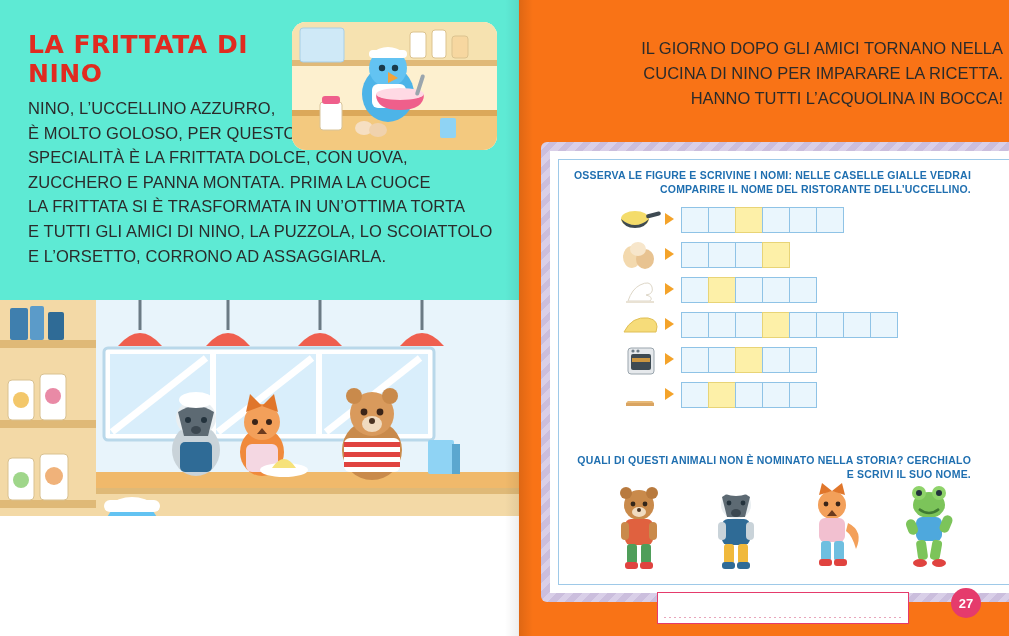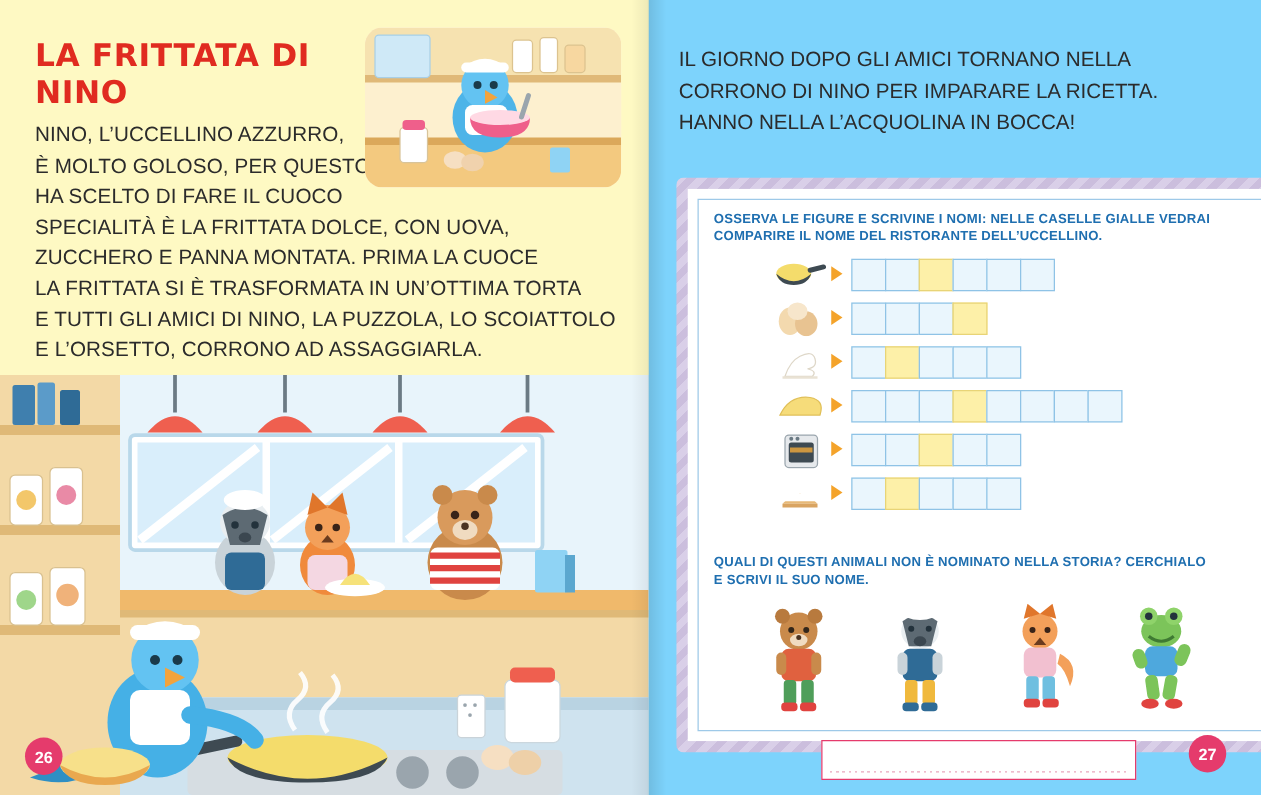--- a/index.html
+++ b/index.html
@@ -4,21 +4,21 @@
 <style>
   html,body{margin:0;padding:0;}
   body{
     width:1009px;height:636px;overflow:hidden;
     font-family:"Liberation Sans",sans-serif;
     background:#ffffff;
   }
   #page{position:relative;width:1009px;height:636px;}
 
   
-  .left-page{position:absolute;left:0;top:0;width:519px;height:636px;background:#fef9c3;overflow:hidden;padding-left:32px;}
+  .left-page{position:absolute;left:0;top:0;width:519px;height:516px;background:#5eead4;overflow:hidden;}
   .title{
     position:absolute;left:28px;top:30px;width:300px;
     font-family:"DejaVu Sans",sans-serif;
     font-weight:bold;font-size:25px;letter-spacing:.5px;
     color:#e02b20;
   }
   .story{
     position:absolute;left:28px;top:77px;width:470px;
     font-size:16.5px;line-height:24.6px;color:#2b2b2b;
     letter-spacing:.1px;
@@ -39,21 +39,21 @@
 
   .page-num{
     position:absolute;width:30px;height:30px;border-radius:50%;
     background:#e53b6c;color:#fff;font-size:13px;font-weight:bold;
     display:flex;align-items:center;justify-content:center;
   }
   .page-num.left{left:20px;top:590px;}
   .page-num.right{right:28px;top:588px;margin-left:12px;}
 
   
-  .right-page{position:absolute;left:519px;top:0;width:490px;height:636px;background:#7dd3fc;}
+  .right-page{position:absolute;left:519px;top:0;width:490px;height:636px;background:#f97316;text-align:right;}
   .intro{
     position:absolute;left:24px;top:36px;width:460px;
     font-size:16.5px;line-height:25px;color:#2b2b2b;
   }
   .intro .ln{display:block;white-space:nowrap;}
 
   .activity-box{
     position:absolute;left:22px;top:142px;width:531px;height:460px;
     border:9px solid transparent;
     border-radius:6px;
@@ -65,21 +65,21 @@
   .inner-box{
     position:absolute;left:8px;top:8px;right:8px;bottom:8px;
     border:1px solid #9ec9e8;background:#fff;
   }
   .instr{
     position:absolute;left:12px;top:9px;width:400px;
     font-size:10.5px;line-height:13.5px;color:#1f6fb0;font-weight:bold;
     letter-spacing:.2px;
   }
   .instr2{
-    position:absolute;left:12px;top:284px;width:400px;
+    position:absolute;left:12px;top:294px;width:400px;
     font-size:10.5px;line-height:13.5px;color:#1f6fb0;font-weight:bold;
     letter-spacing:.2px;
   }
 
   
   .rows{position:absolute;left:58px;top:42px;width:350px;}
   .row{position:relative;height:35px;display:flex;align-items:center;}
   .thumb{
     width:46px;height:32px;position:relative;flex:0 0 46px;
     display:flex;align-items:center;justify-content:center;
@@ -125,21 +125,20 @@
 
 <div id="page">
 
   <div class="left-page">
 
     <div class="title">LA FRITTATA DI NINO</div>
 
     <div class="story">
       <span class="ln">NINO, L’UCCELLINO AZZURRO,</span>
       <span class="ln">È MOLTO GOLOSO, PER QUESTO</span>
-      <span class="ln">HA SCELTO DI FARE IL CUOCO</span>
       <span class="ln">SPECIALITÀ È LA FRITTATA DOLCE, CON UOVA,</span>
       <span class="ln">ZUCCHERO E PANNA MONTATA. PRIMA LA CUOCE</span>
       <span class="ln">LA FRITTATA SI È TRASFORMATA IN UN’OTTIMA TORTA</span>
       <span class="ln">E TUTTI GLI AMICI DI NINO, LA PUZZOLA, LO SCOIATTOLO</span>
       <span class="ln">E L’ORSETTO, CORRONO AD ASSAGGIARLA.</span>
     </div>
 
     <div class="ill-top">
       <svg width="205" height="128" viewBox="0 0 205 128">
         <rect x="0" y="0" width="205" height="128" fill="#fdf0cf"></rect>
@@ -321,22 +320,22 @@
       </svg>
     </div>
 
     <div class="page-num left">26</div>
   </div>
 
   <div class="right-page">
 
     <div class="intro">
       <span class="ln">IL GIORNO DOPO GLI AMICI TORNANO NELLA</span>
-      <span class="ln">CORRONO DI NINO PER IMPARARE LA RICETTA.</span>
-      <span class="ln">HANNO NELLA L’ACQUOLINA IN BOCCA!</span>
+      <span class="ln">CUCINA DI NINO PER IMPARARE LA RICETTA.</span>
+      <span class="ln">HANNO TUTTI L’ACQUOLINA IN BOCCA!</span>
     </div>
 
     <div class="activity-box">
       <div class="inner-box">
 
         <div class="instr">OSSERVA LE FIGURE E SCRIVINE I NOMI: NELLE CASELLE GIALLE VEDRAI COMPARIRE IL NOME DEL RISTORANTE DELL’UCCELLINO.</div>
 
         <div class="rows">
 
           <div class="row">

